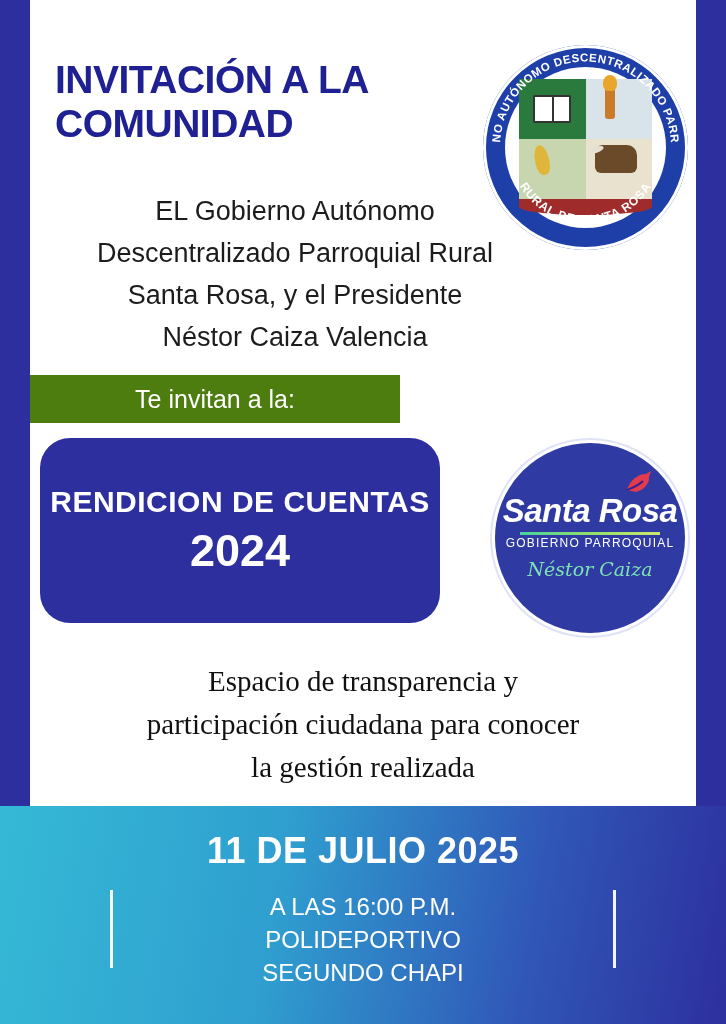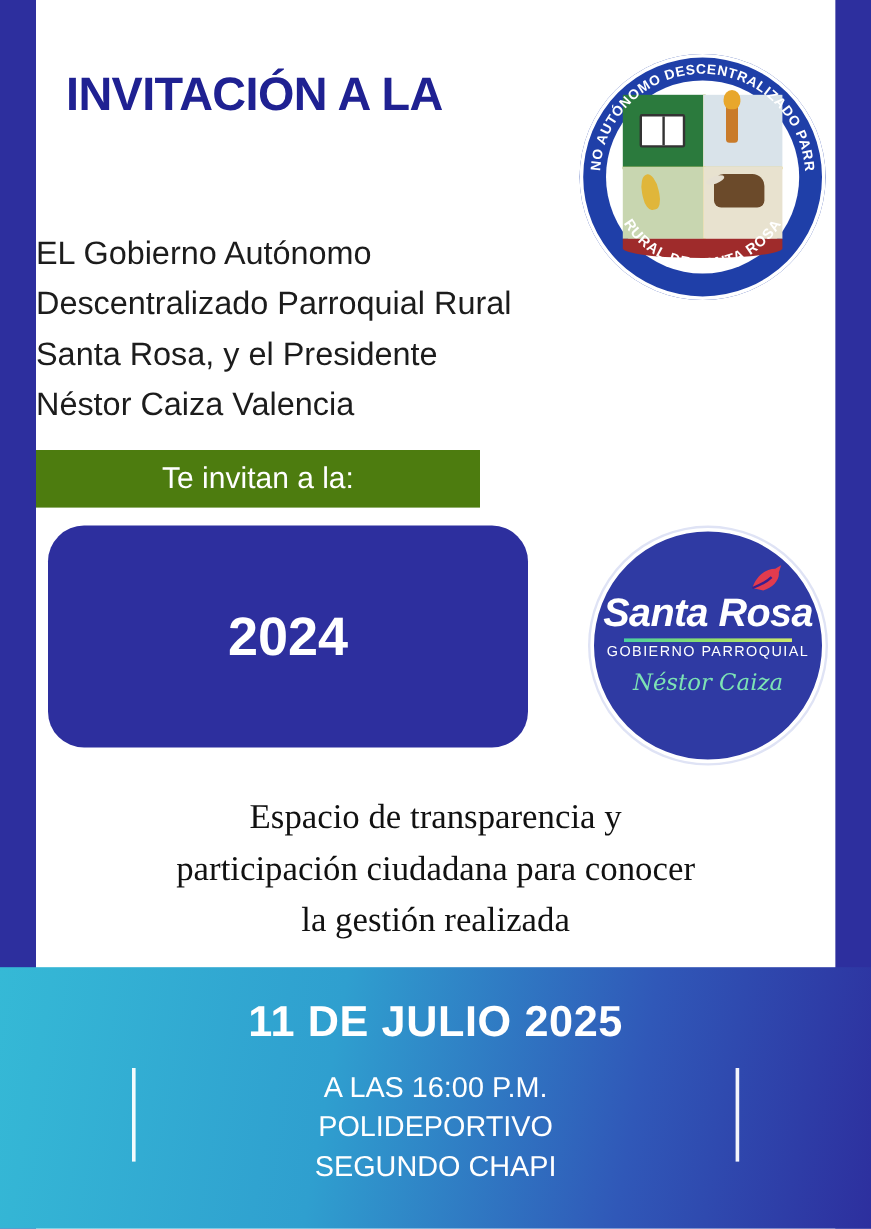--- a/index.html
+++ b/index.html
@@ -65,20 +65,21 @@
     letter-spacing: -0.5px;
   }
   .title .l1 { display: block; }
   .title .l2 { display: block; }
   
   .intro {
     position: absolute;
     left: 30px;
     top: 190px;
     width: 530px;
+    text-align: center;
     color: #1c1c1c;
     font-size: 27px;
     line-height: 42px;
     font-weight: 400;
   }
   .intro span { display: block; }
   
   .invite-bar {
     position: absolute;
     left: 30px;
@@ -327,20 +328,21 @@
 <body>
 
 <div class="poster">
 
   <div class="band-left"></div>
   <div class="band-right"></div>
   <div class="sheet"></div>
 
   <div class="title">
     <span class="l1">INVITACIÓN A LA</span>
+    <span class="l2">COMUNIDAD</span>
   </div>
 
   <div class="emblem">
     <div class="ring"></div>
     <div class="ring2"></div>
     <div class="shield">
       <div class="q q1"></div>
       <div class="q q2"></div>
       <div class="q q3"></div>
       <div class="q q4"></div>
@@ -370,20 +372,21 @@
     <span>Descentralizado Parroquial Rural</span>
     <span>Santa Rosa, y el Presidente</span>
     <span>Néstor Caiza Valencia</span>
   </div>
 
   <div class="invite-bar">
     <span>Te invitan a la:</span>
   </div>
 
   <div class="cuentas-box">
+    <div class="line1">RENDICION DE CUENTAS</div>
     <div class="line2">2024</div>
   </div>
 
   <div class="logo">
     <div class="circle"></div>
     <svg class="bird" viewBox="0 0 30 26">
       <path d="M3 20 C6 10, 14 4, 22 4 L27 1 L25 7 C26 13, 20 20, 12 22 Z" fill="#e23b4e"></path>
       <path d="M3 20 C8 18, 14 16, 19 11" fill="none" stroke="#3a1f8f" stroke-width="2"></path>
     </svg>
     <div class="name">Santa Rosa</div>

